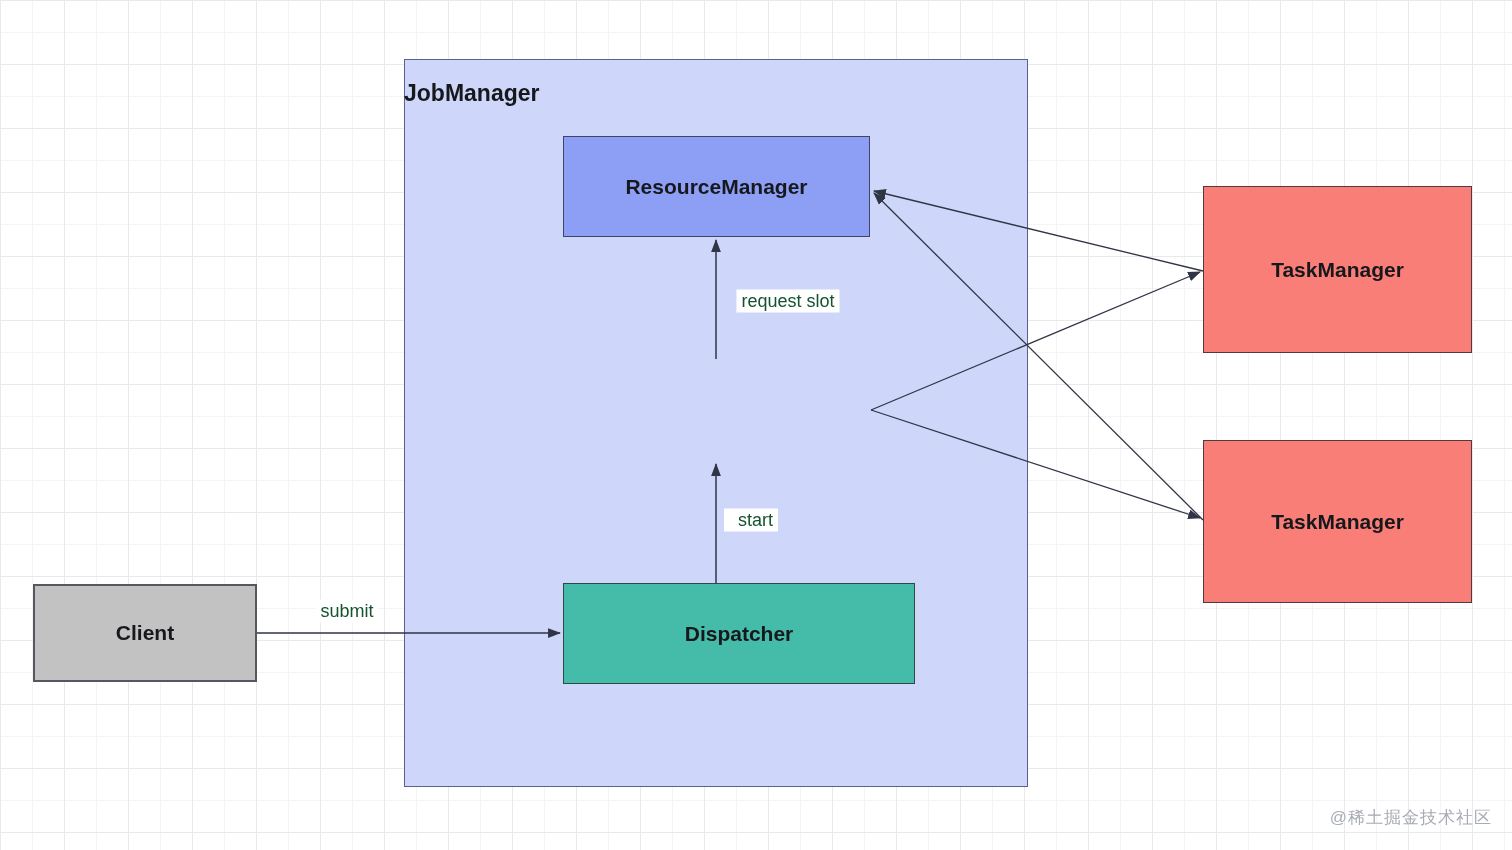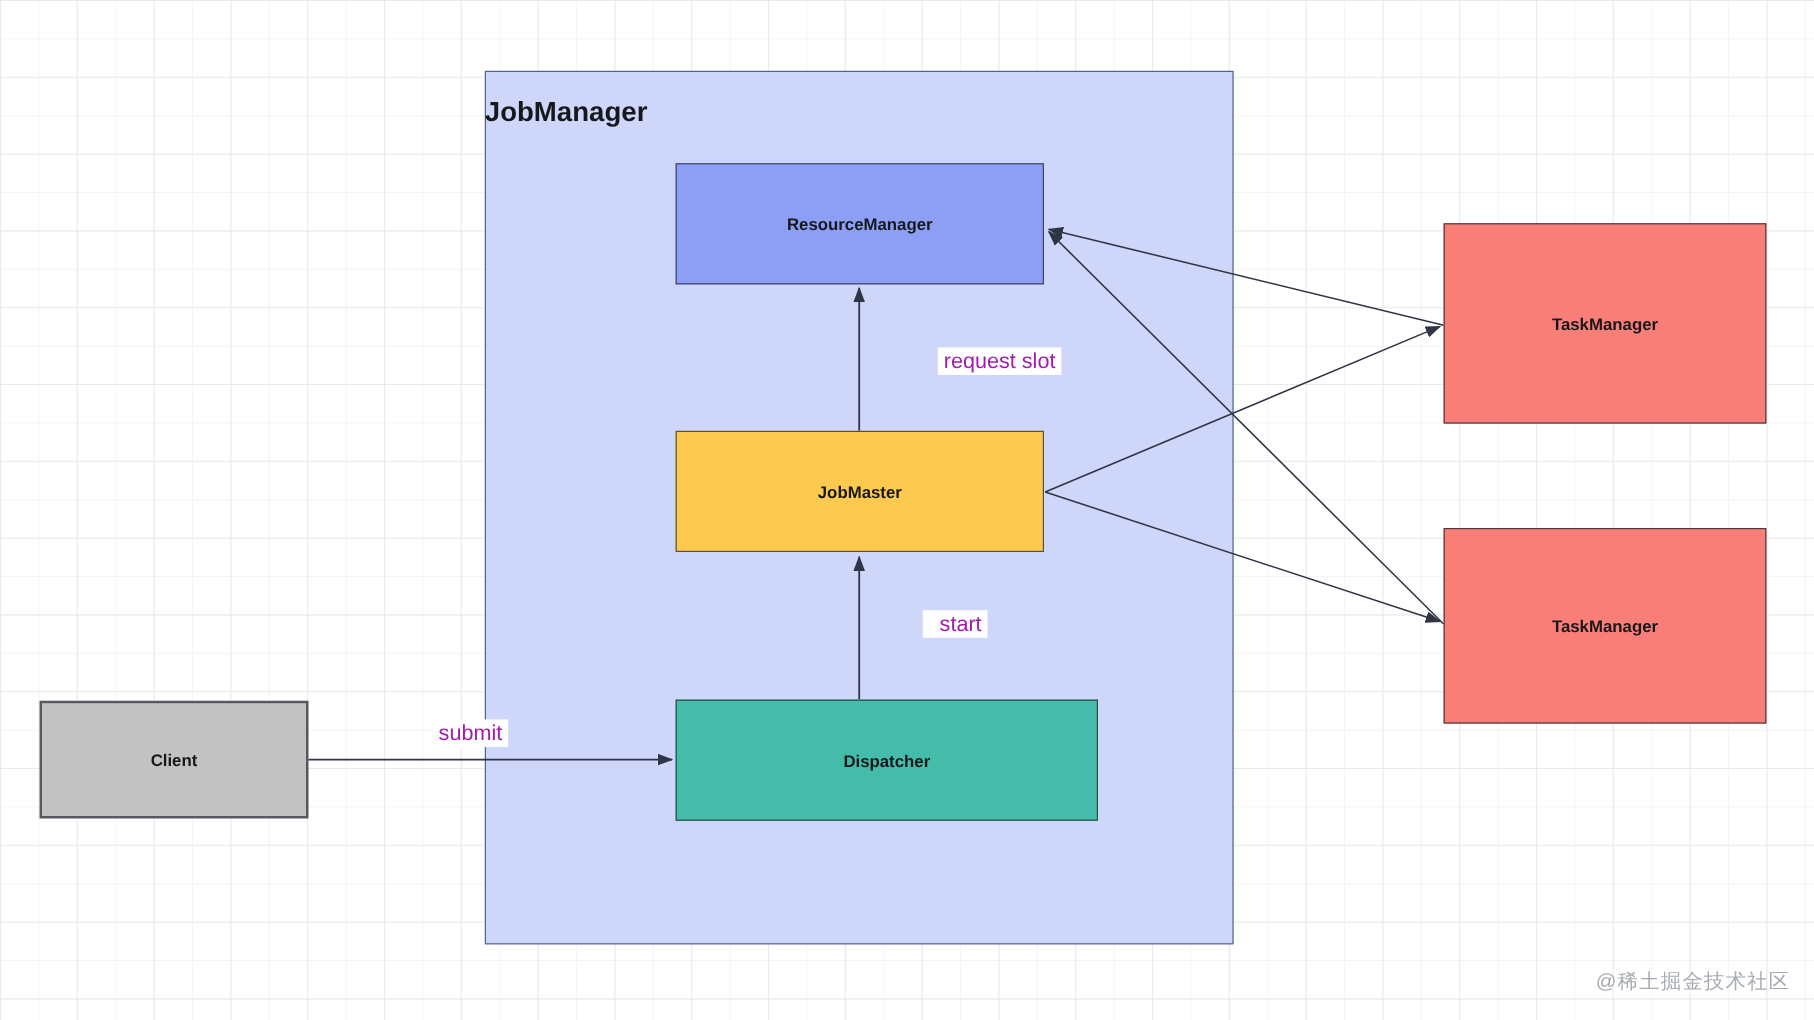--- a/index.html
+++ b/index.html
@@ -44,41 +44,40 @@
     width: 1512px; height: 850px;
     z-index: 2;
   }
   .node {
     position: absolute;
     display: flex;
     align-items: center;
     justify-content: center;
     box-sizing: border-box;
     font-weight: bold;
-    font-size: 14px;
+    font-size: 21px;
     color: #17181c;
     border: 1.5px solid #3F4563;
     z-index: 3;
   }
   .node-rm        { left: 563px; top: 136px; width: 307px; height: 101px; background: #8C9FF5; }
   .node-jobmaster { left: 563px; top: 359px; width: 307px; height: 101px; background: #FDC94F; border-color: #57503B;}
   .node-dispatcher{ left: 563px; top: 583px; width: 352px; height: 101px; background: #45BBA9; border-color: #2F4A45;}
   .node-client    { left: 33px;  top: 584px; width: 224px; height: 98px;  background: #C2C2C2; border: 2px solid #55585E; }
   .node-tm1       { left: 1203px; top: 186px; width: 269px; height: 167px; background: #FA7E78; border-color: #503A3D;}
   .node-tm2       { left: 1203px; top: 440px; width: 269px; height: 163px; background: #FA7E78; border-color: #503A3D;}
   .edge-label {
     position: absolute;
     transform: translate(-50%, -50%);
     font-size: 18px;
-    color: #a21caf;
+    color: #14532d;
     background: #ffffff;
     padding: 1px 5px;
     white-space: nowrap;
     z-index: 4;
-    margin-left: 45px;
   }
   .label-submit       { left: 347px; top: 611px; }
   .label-start        { left: 751px; top: 520px; padding-left: 14px; }
   .label-request-slot { left: 788px; top: 301px; }
   .watermark {
     position: absolute;
     right: 20px; top: 806px;
     font-size: 17px;
     color: #A7ABB3;
     z-index: 5;
@@ -105,23 +104,20 @@
     <line x1="1203" y1="271" x2="874" y2="191" stroke="#2F3545" stroke-width="1.3" marker-end="url(#arrow)"></line>
     <line x1="1203" y1="520" x2="874" y2="193" stroke="#2F3545" stroke-width="1.3" marker-end="url(#arrow)"></line>
     <line x1="871" y1="410" x2="1200" y2="272" stroke="#2F3545" stroke-width="1.3" marker-end="url(#arrow)"></line>
     <line x1="871" y1="410" x2="1200" y2="518" stroke="#2F3545" stroke-width="1.3" marker-end="url(#arrow)"></line>
   </svg>
 
   <div class="node node-rm">
     <span>ResourceManager</span>
   </div>
 
-  <div class="node node-jobmaster">
-    <span>JobMaster</span>
-  </div>
 
   <div class="node node-dispatcher">
     <span>Dispatcher</span>
   </div>
 
   <div class="node node-client">
     <span>Client</span>
   </div>
 
   <div class="node node-tm1">

